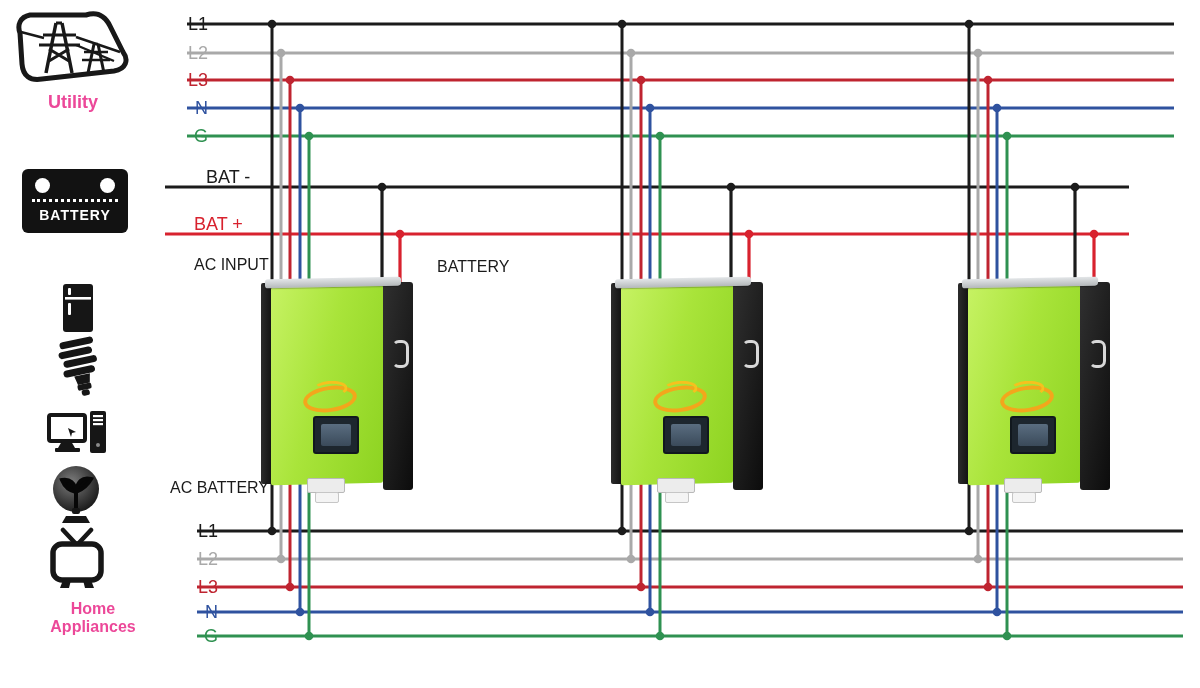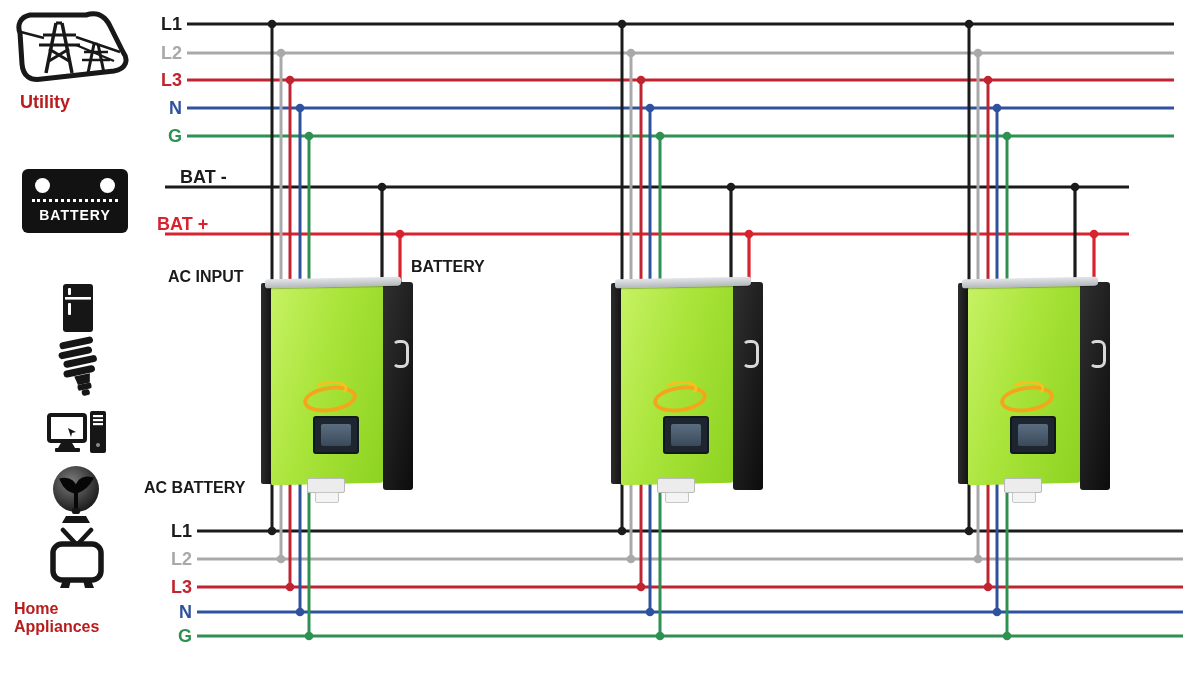--- a/index.html
+++ b/index.html
@@ -3,31 +3,31 @@
 <meta charset="utf-8">
 <style>
   html,body{margin:0;padding:0;}
   body{
     width:1200px;height:688px;background:#ffffff;
     font-family:"Liberation Sans",sans-serif;
     position:relative;overflow:hidden;
   }
   .stage{position:absolute;left:0;top:0;width:1200px;height:688px;}
   #wires{position:absolute;left:0;top:0;z-index:1;}
-  .lbl{position:absolute;font-weight:bold;z-index:3;white-space:nowrap;line-height:1.05;}
+  .lbl{position:absolute;font-weight:normal;z-index:3;white-space:nowrap;line-height:1.05;margin-left:26px;}
   .bus-lbl{font-size:18px;width:36px;text-align:right;}
   .c-l1{color:var(--c-l1);}
   .c-l2{color:var(--c-l2);}
   .c-l3{color:var(--c-l3);}
   .c-n{color:var(--c-n);}
   .c-g{color:var(--c-g);}
   .c-batp{color:var(--c-bat_plus);}
   .conn-lbl{font-size:16px;color:#1a1a1a;}
   .icon{position:absolute;z-index:3;}
-  .cap{position:absolute;z-index:3;font-weight:bold;color:#b91c1c;}
+  .cap{position:absolute;z-index:3;font-weight:bold;color:#ec4899;text-align:center;}
 
   
   .battery-icon{position:absolute;left:22px;top:169px;width:106px;height:64px;background:#121212;border-radius:6px;z-index:3;}
   .battery-icon .term{position:absolute;top:9px;width:15px;height:15px;border-radius:50%;background:#ffffff;}
   .battery-icon .term.t1{left:13px;}
   .battery-icon .term.t2{right:13px;}
   .battery-icon .dots{position:absolute;left:10px;right:10px;top:30px;border-top:3px dotted #ffffff;}
   .battery-icon .bat-text{position:absolute;left:0;right:0;top:38px;color:#ffffff;font-weight:bold;font-size:14px;text-align:center;letter-spacing:1px;}
 
   
@@ -203,35 +203,35 @@
     <path d="M16 52 h20 l4 7 h-28 z" fill="#161616"></path>
   </svg>
 
   <svg class="icon" style="left:50px;top:527px" width="54" height="64" viewBox="0 0 54 64">
     <path d="M27 18 L13 3 M27 18 L41 3" stroke="#161616" stroke-width="4.5" stroke-linecap="round" fill="none"></path>
     <rect x="3" y="17" width="48" height="36" rx="9" fill="#ffffff" stroke="#161616" stroke-width="5.5"></rect>
     <path d="M13 53 l-3 8 h9 l2 -8 z" fill="#161616"></path>
     <path d="M41 53 l3 8 h-9 l-2 -8 z" fill="#161616"></path>
   </svg>
 
-  <div class="cap" style="left:14px;top:600px;width:128px;font-size:16px">
+  <div class="cap" style="left:29px;top:600px;width:128px;font-size:16px">
     <div>Home</div>
     <div>Appliances</div>
   </div>
 
   <div class="lbl bus-lbl c-l1" style="left:146px;top:15px">L1</div>
   <div class="lbl bus-lbl c-l2" style="left:146px;top:44px">L2</div>
   <div class="lbl bus-lbl c-l3" style="left:146px;top:71px">L3</div>
   <div class="lbl bus-lbl c-n" style="left:146px;top:99px">N</div>
   <div class="lbl bus-lbl c-g" style="left:146px;top:127px">G</div>
 
   <div class="lbl c-l1" style="left:180px;top:168px;font-size:18px">BAT -</div>
-  <div class="lbl c-batp" style="left:157px;top:215px;font-size:18px">BAT +</div>
-
-  <div class="lbl conn-lbl" style="left:168px;top:269px">AC INPUT</div>
+  <div class="lbl c-batp" style="left:168px;top:215px;font-size:18px">BAT +</div>
+
+  <div class="lbl conn-lbl" style="left:168px;top:257px">AC INPUT</div>
   <div class="lbl conn-lbl" style="left:411px;top:259px">BATTERY</div>
   <div class="lbl conn-lbl" style="left:144px;top:480px">AC BATTERY</div>
 
   <div class="lbl bus-lbl c-l1" style="left:156px;top:522px">L1</div>
   <div class="lbl bus-lbl c-l2" style="left:156px;top:550px">L2</div>
   <div class="lbl bus-lbl c-l3" style="left:156px;top:578px">L3</div>
   <div class="lbl bus-lbl c-n" style="left:156px;top:603px">N</div>
   <div class="lbl bus-lbl c-g" style="left:156px;top:627px">G</div>
 
   <div class="inverter" style="left:253px">

